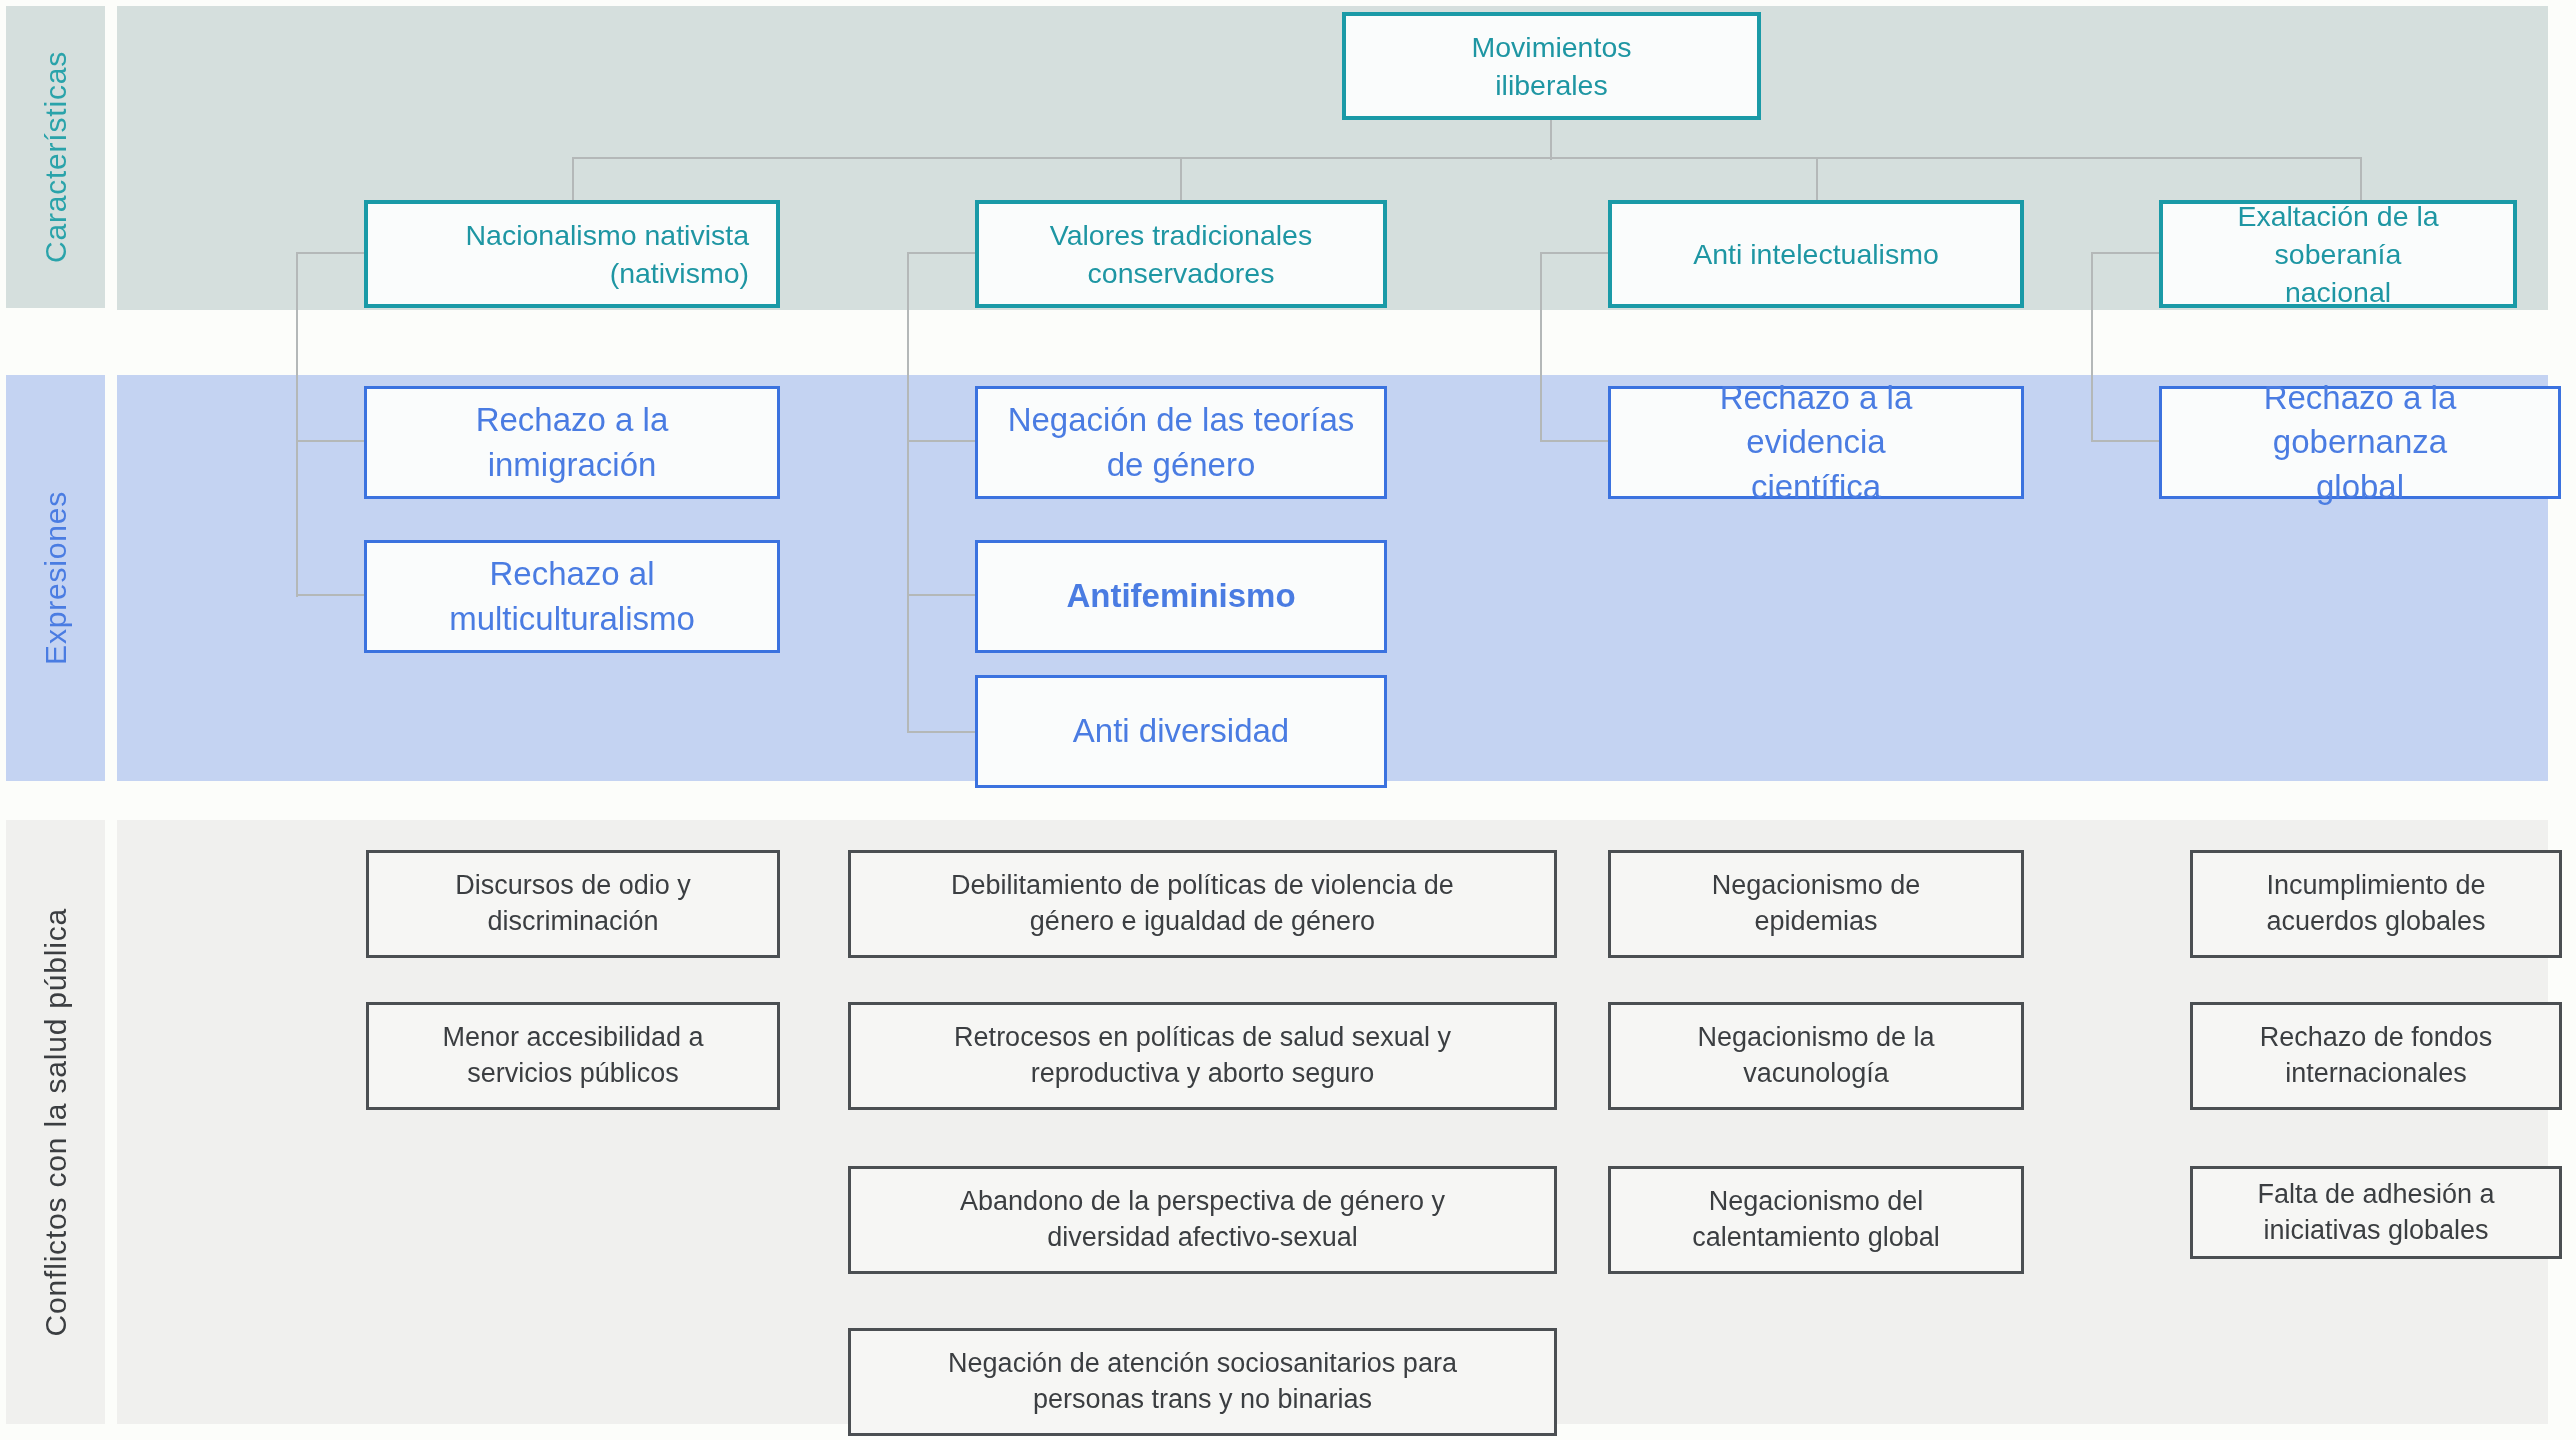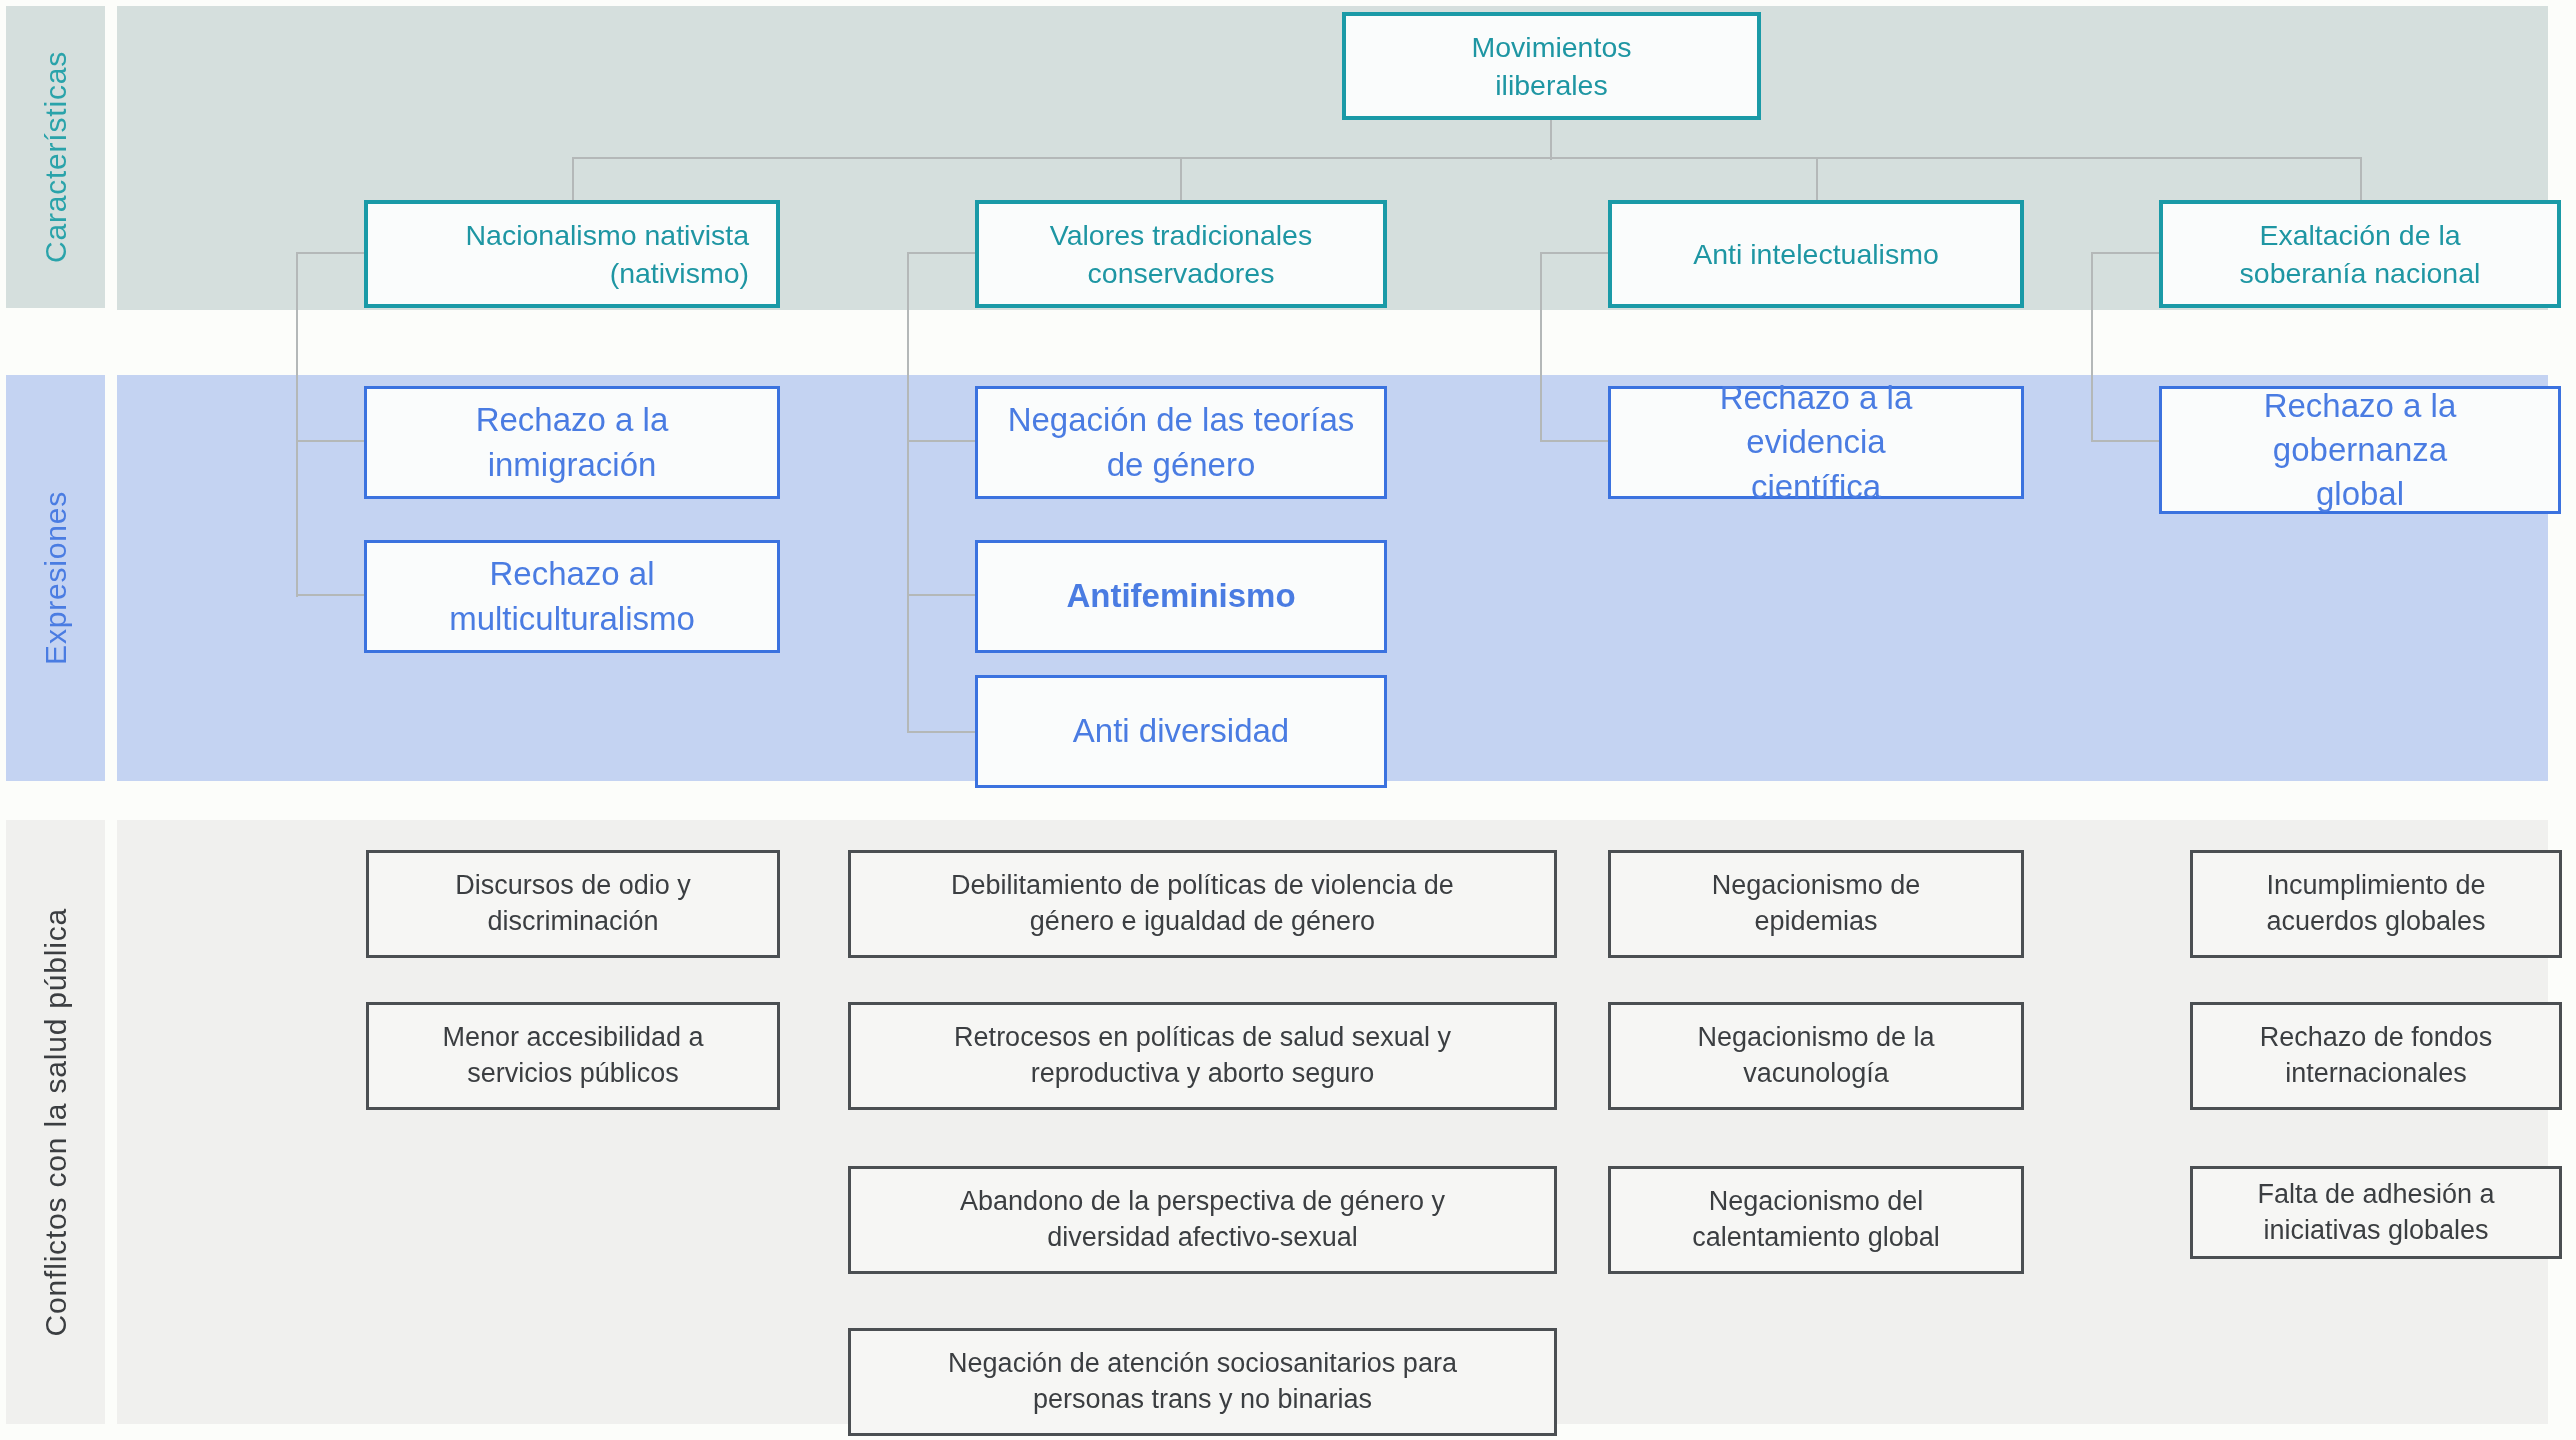--- a/index.html
+++ b/index.html
@@ -88,32 +88,32 @@
 
 <div class="line" style="left:2091px;top:252px;width:68px;height:2.3px;"></div>
 <div class="line" style="left:2091px;top:252px;width:2.3px;height:190px;"></div>
 <div class="line" style="left:2091px;top:440px;width:68px;height:2.3px;"></div>
 
 <div class="node teal-node pad-lg" style="left:1342px;top:12.3px;width:419px;height:108px;">Movimientos iliberales</div>
 
 <div class="node teal-node" style="left:364px;top:200px;width:416px;height:108px;text-align:right;">Nacionalismo nativista (nativismo)</div>
 <div class="node teal-node" style="left:975px;top:200px;width:412px;height:108px;">Valores tradicionales conservadores</div>
 <div class="node teal-node" style="left:1608px;top:200px;width:416px;height:108px;">Anti intelectualismo</div>
-<div class="node teal-node pad-md" style="left:2159px;top:200px;width:402px;height:108px;">Exaltación de la soberanía nacional</div>
+<div class="node teal-node pad-md" style="left:2159px;top:200px;width:358px;height:108px;">Exaltación de la soberanía nacional</div>
 
 <div class="node blue-node pad-lg" style="left:364px;top:386px;width:416px;height:113px;">Rechazo a la inmigración</div>
 <div class="node blue-node pad-lg" style="left:364px;top:540px;width:416px;height:113px;">Rechazo al multiculturalismo</div>
 
 <div class="node blue-node" style="left:975px;top:386px;width:412px;height:113px;">Negación de las teorías de género</div>
 <div class="node blue-node" style="left:975px;top:540px;width:412px;height:113px;font-weight:bold;">Antifeminismo</div>
 <div class="node blue-node" style="left:975px;top:675px;width:412px;height:113px;">Anti diversidad</div>
 
 <div class="node blue-node pad-md" style="left:1608px;top:386px;width:416px;height:113px;">Rechazo a la evidencia científica</div>
 
-<div class="node blue-node pad-md" style="left:2159px;top:386px;width:402px;height:128px;">Rechazo a la gobernanza global</div>
+<div class="node blue-node pad-md" style="left:2159px;top:386px;width:402px;height:113px;">Rechazo a la gobernanza global</div>
 
 <div class="node gray-node" style="left:366px;top:850px;width:414px;height:108px;">Discursos de odio y discriminación</div>
 <div class="node gray-node" style="left:366px;top:1002px;width:414px;height:108px;">Menor accesibilidad a servicios públicos</div>
 
 <div class="node gray-node pad-xl" style="left:848px;top:850px;width:709px;height:108px;">Debilitamiento de políticas de violencia de género e igualdad de género</div>
 <div class="node gray-node pad-xl" style="left:848px;top:1002px;width:709px;height:108px;">Retrocesos en políticas de salud sexual y reproductiva y aborto seguro</div>
 <div class="node gray-node pad-xl" style="left:848px;top:1166px;width:709px;height:108px;">Abandono de la perspectiva de género y diversidad afectivo-sexual</div>
 <div class="node gray-node pad-xl" style="left:848px;top:1328px;width:709px;height:108px;">Negación de atención sociosanitarios para personas trans y no binarias</div>
 
 <div class="node gray-node pad-md" style="left:1608px;top:850px;width:416px;height:108px;">Negacionismo de epidemias</div>

